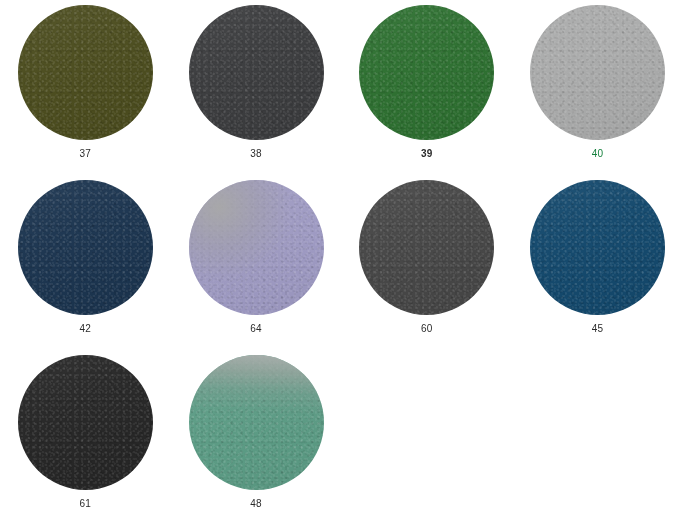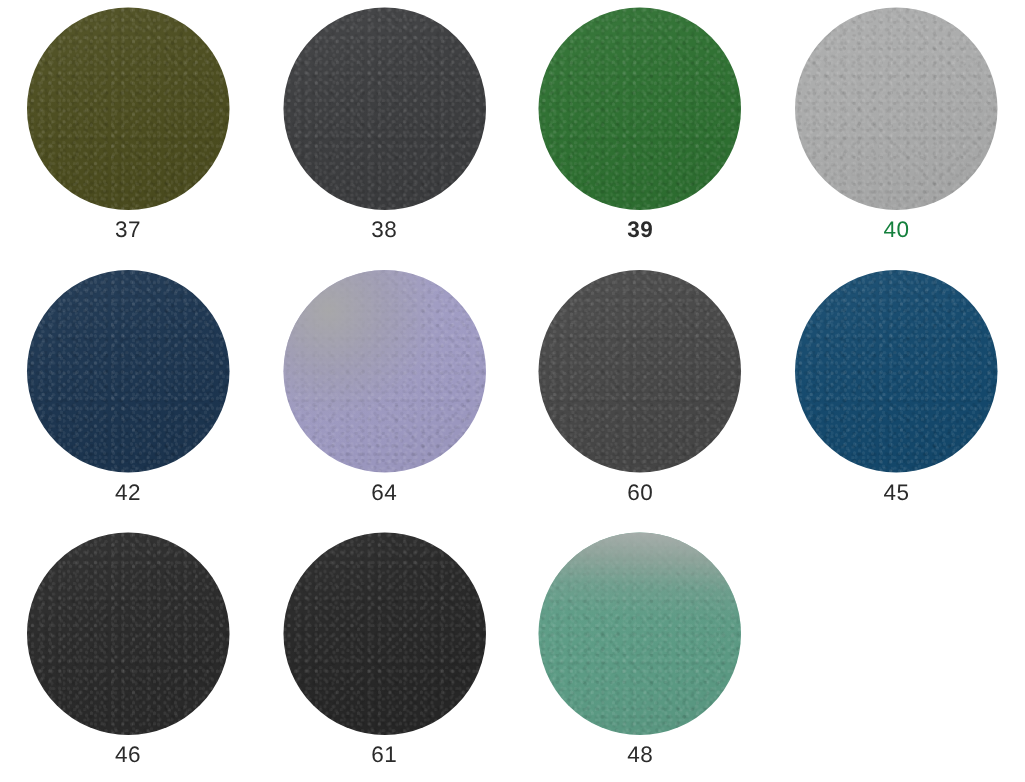--- a/index.html
+++ b/index.html
@@ -91,21 +91,21 @@
   .swatch-sheen {
     position: absolute;
     inset: 0;
     border-radius: 50%;
     pointer-events: none;
     z-index: 2;
   }
 
   .swatch-label {
     margin-top: 6px;
-    font-size: 15px;
+    font-size: 10px;
     line-height: 16px;
     color: #2b2b2b;
     letter-spacing: 0.3px;
     font-family: "Liberation Sans", sans-serif;
     text-align: center;
     -webkit-font-smoothing: antialiased;
   }
 </style>
 </head>
 <body>
@@ -155,26 +155,20 @@
       <div class="swatch-label" style="color: rgb(43, 43, 43);">60</div>
     </div>
     <div class="swatch-cell">
       <div class="swatch-disc-wrap">
         <div class="swatch-disc" title="deep-teal-blue" style="background-color: rgb(20, 73, 109);"></div>
       </div>
       <div class="swatch-label" style="color: rgb(43, 43, 43);">45</div>
     </div>
     <div class="swatch-cell">
       <div class="swatch-disc-wrap">
-        <div class="swatch-disc" title="near-black" style="background-color: rgb(42, 42, 42);"></div>
-      </div>
-      <div class="swatch-label" style="color: rgb(43, 43, 43);">46</div>
-    </div>
-    <div class="swatch-cell">
-      <div class="swatch-disc-wrap">
         <div class="swatch-disc" title="black" style="background-color: rgb(39, 39, 39);"></div>
       </div>
       <div class="swatch-label" style="color: rgb(43, 43, 43);">61</div>
     </div>
     <div class="swatch-cell">
       <div class="swatch-disc-wrap">
         <div class="swatch-disc" title="sea-green" style="background-color: rgb(92, 156, 133);"></div>
         <div class="swatch-sheen" style="background: linear-gradient(183deg, rgba(176, 176, 176, 0.92) 0%, rgba(160, 166, 162, 0.7) 14%, rgba(136, 160, 152, 0.36) 28%, rgba(110, 156, 142, 0.1) 42%, rgba(92, 156, 133, 0) 56%);"></div>
       </div>
       <div class="swatch-label" style="color: rgb(43, 43, 43);">48</div>

